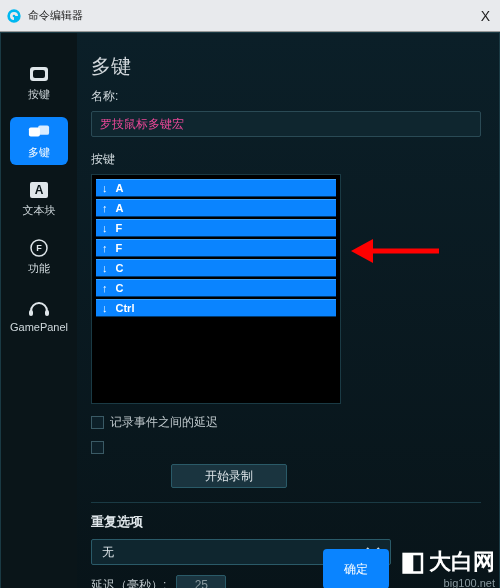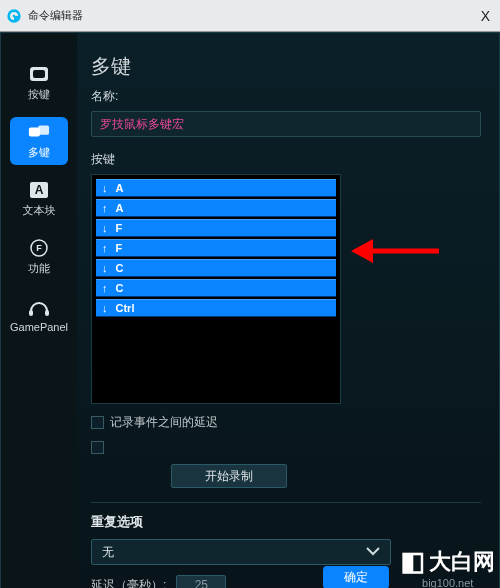--- a/index.html
+++ b/index.html
@@ -151,21 +151,21 @@
       background: #1a343f;
       border: 1px solid #2a5a68;
       color: #8a9aa0;
       text-align: center;
       font-size: 12px;
       border-radius: 2px;
     }
     .footer-btn {
       position: absolute;
       right: 110px; bottom: 6px;
-      width: 66px; height: 23px;
+      width: 66px; height: 40px;
       background: #0a84ff;
       color: #fff;
       border-radius: 4px;
       display: flex; align-items: center; justify-content: center;
       font-size: 12px;
       cursor: pointer;
     }
     .arrow-annotation {
       position: absolute;
       left: 350px; top: 198px;
@@ -174,21 +174,21 @@
     .watermark {
       position: absolute;
       right: 4px; bottom: 6px;
       text-align: right;
     }
     .watermark .brand {
       display: flex; align-items: center; gap: 4px;
       color: #fff; font-weight: bold; font-size: 22px;
     }
     .watermark .brand .glyph { font-size: 26px; }
-    .watermark .url { color: #8a9aa0; font-size: 11px; text-align: center; }
+    .watermark .url { color: #8a9aa0; font-size: 11px; }
   </style>
 </head>
 <body>
 
 <div class="titlebar">
   <svg class="titlebar-logo" viewBox="0 0 24 24">
     <path fill="#00b8f1" d="M12 2a10 10 0 100 20 10 10 0 000-20zm0 4a6 6 0 016 6h-4a2 2 0 10-2 2v4a6 6 0 010-12z"></path>
   </svg>
   <span class="titlebar-title">命令编辑器</span>
   <span class="titlebar-close">X</span>

